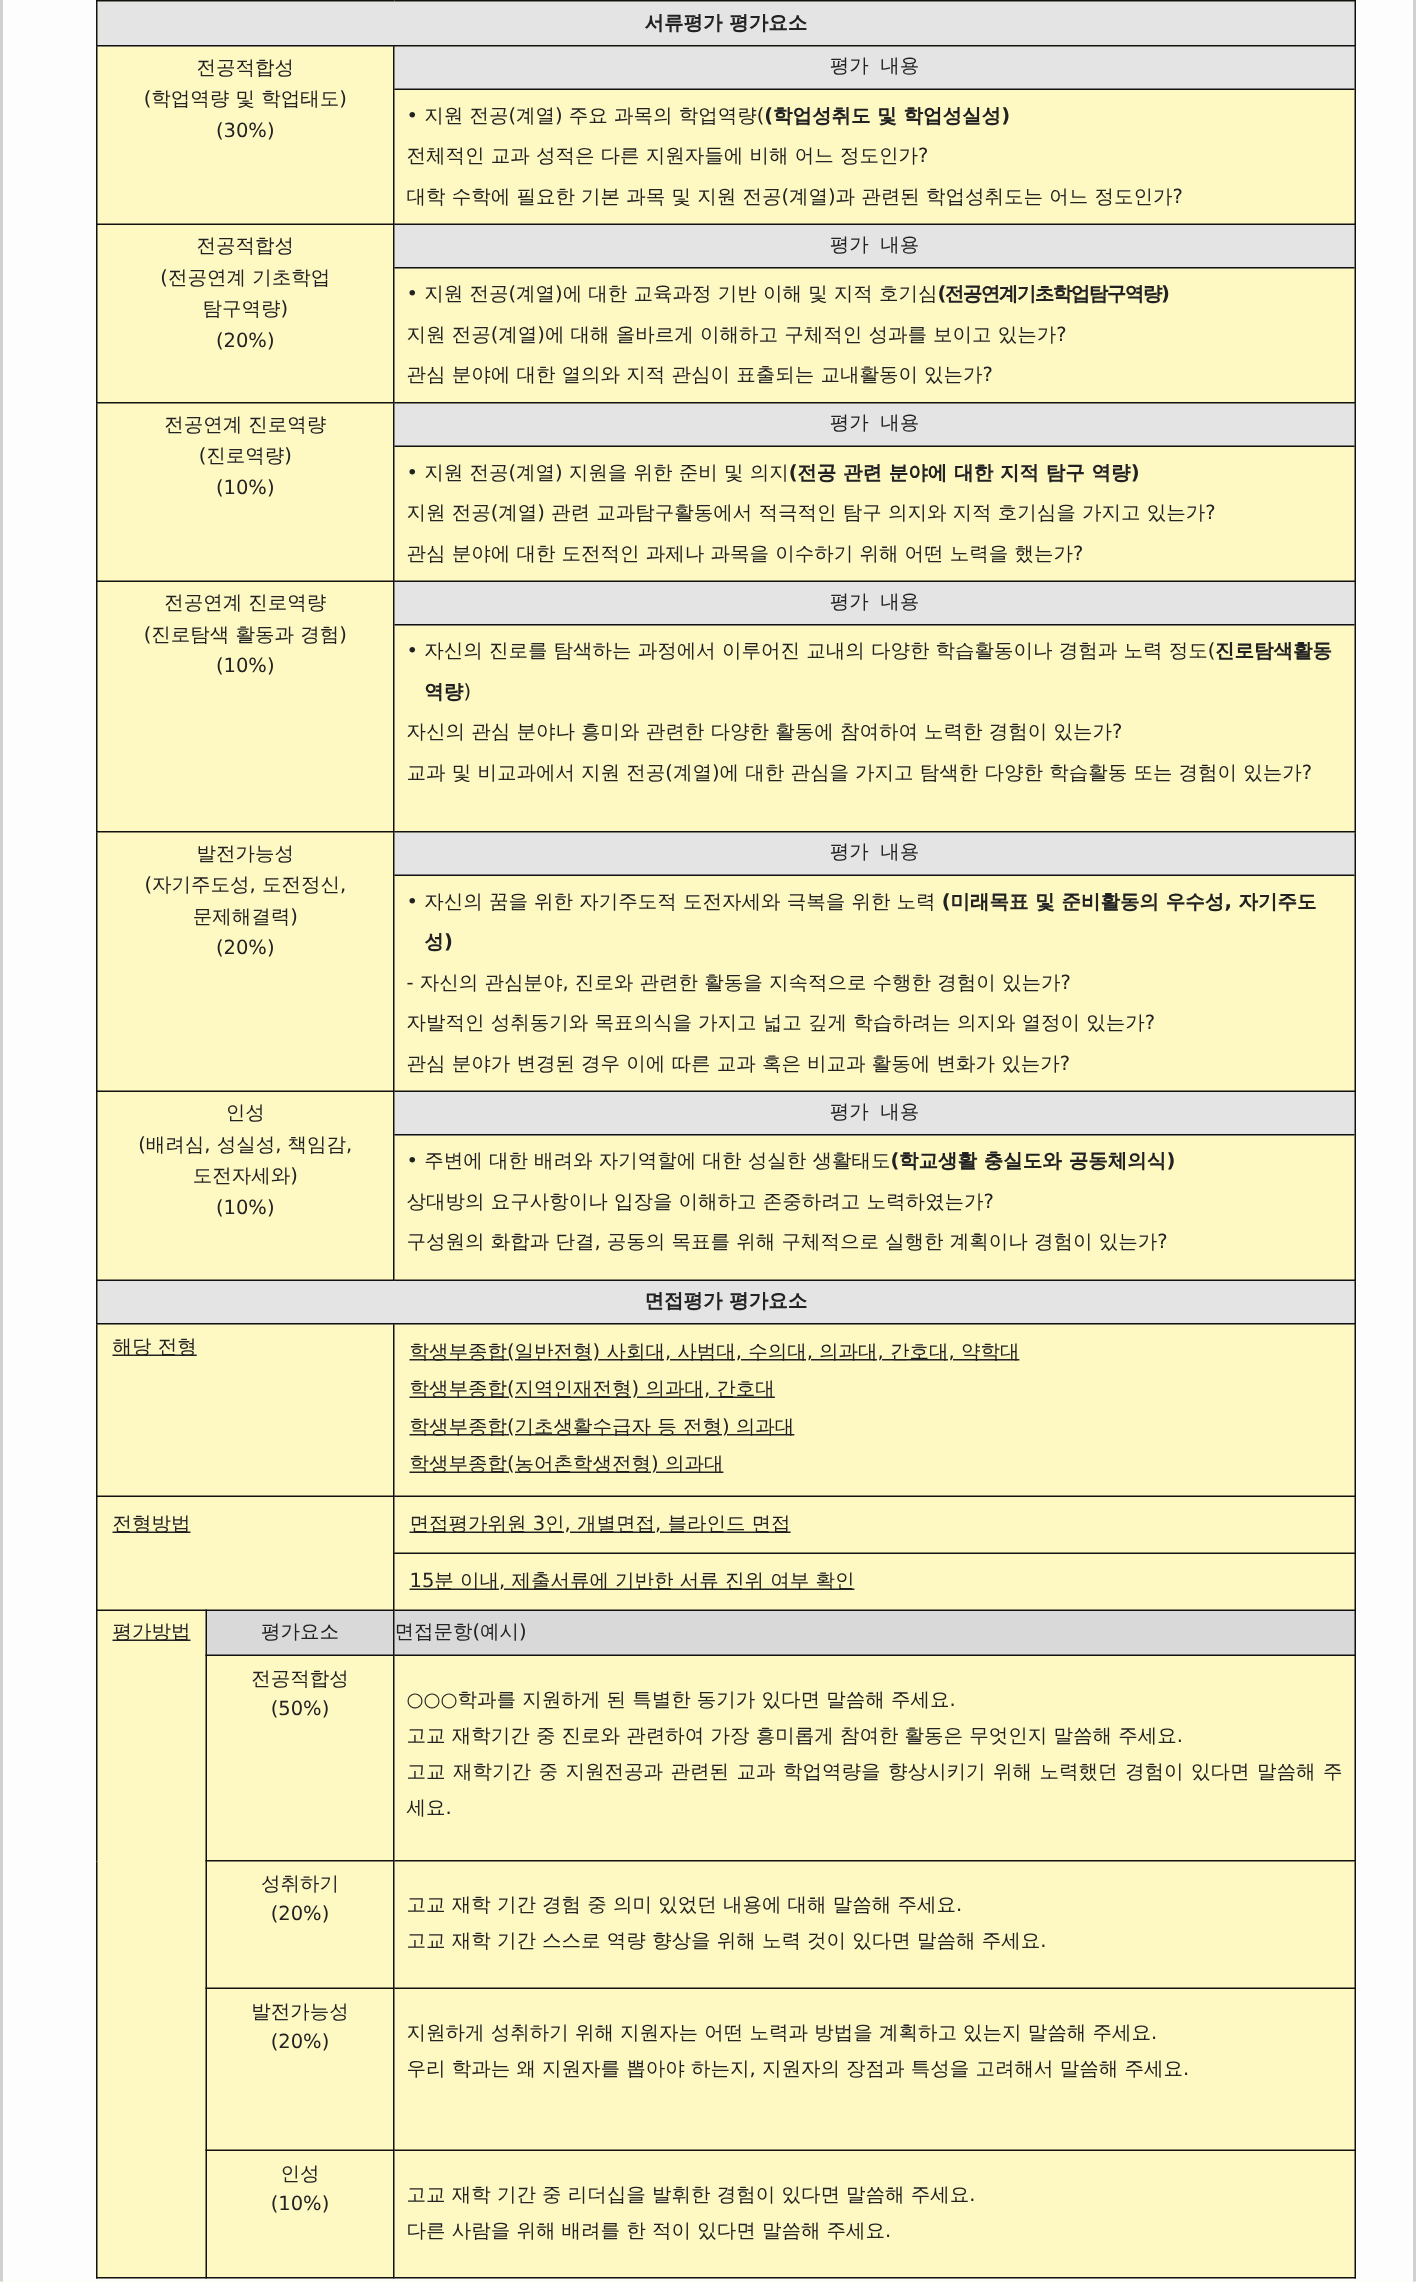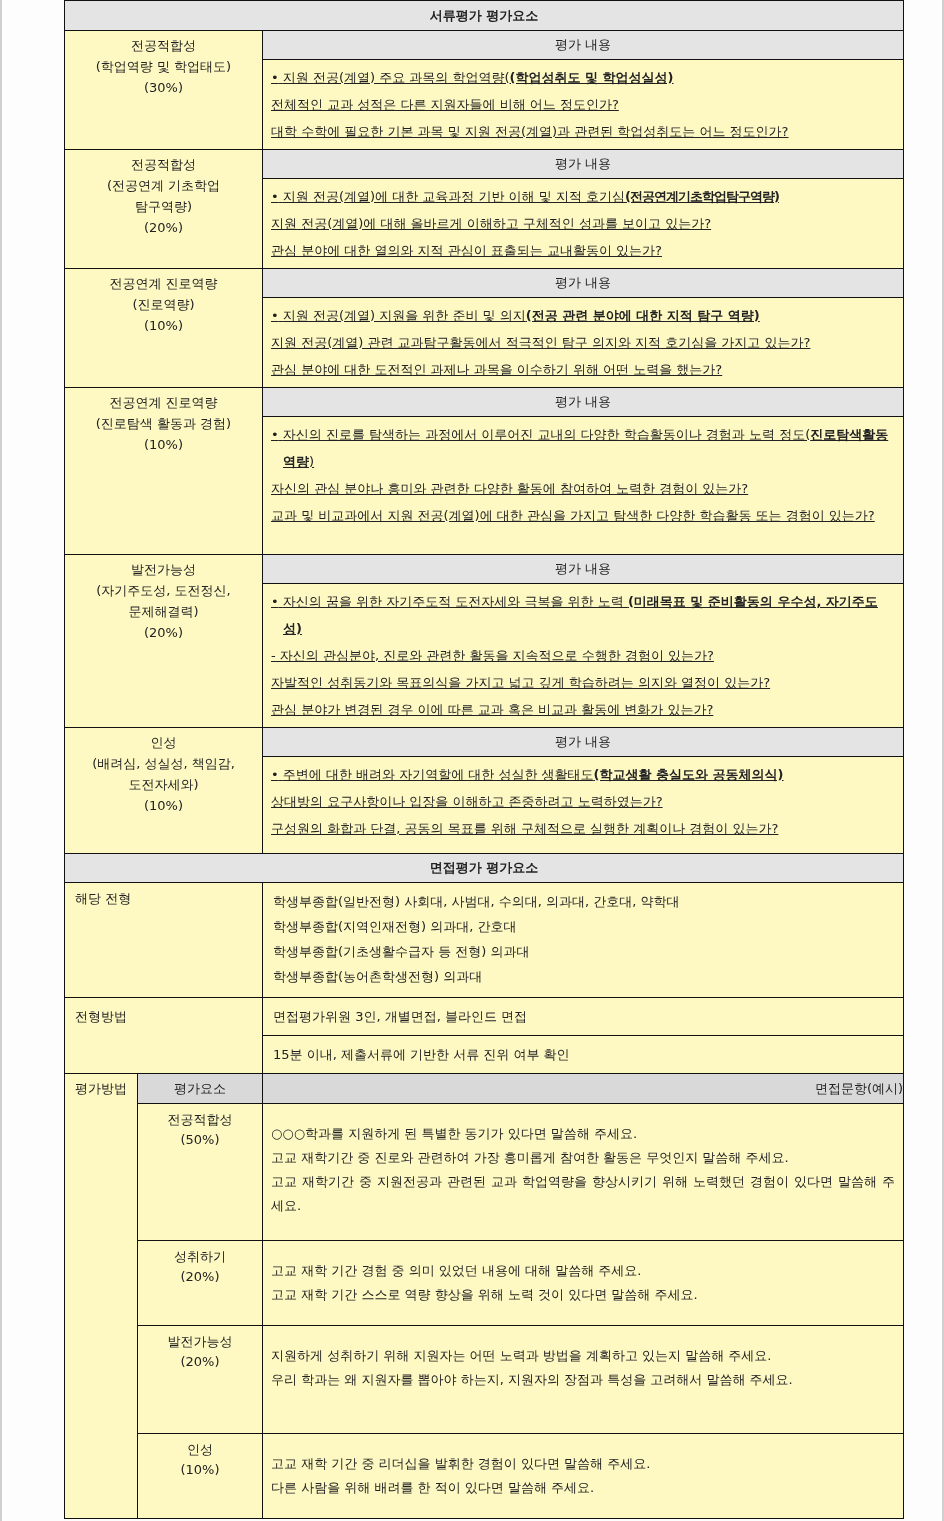--- a/index.html
+++ b/index.html
@@ -13,26 +13,26 @@
   table.eval {
     position:absolute; left:64px; top:0; width:839px;
     border-collapse:collapse; table-layout:fixed; background:#fef9c3;
   }
   table.eval td { border:1.5px solid #111; padding:0; vertical-align:top; line-height:20px; }
   .shade { background:#e4e4e4; }
   .shade2 { background:#d9d9d9; }
   .section-title { text-align:center; font-weight:bold; height:28px; vertical-align:middle !important; }
   .crit { text-align:center; padding-top:4px !important; }
   .crit div { line-height:21px; }
-  .sub-head { text-align:center; height:28px; vertical-align:middle !important; border-bottom:1.5px solid #111; }
-  .content { padding:4px 8px 4px 8px !important;text-decoration:underline; }
+  .sub-head { text-align:center; height:28px; vertical-align:middle !important; border-bottom:1.5px solid #111;font-family:Liberation Mono, monospace; }
+  .content { padding:4px 8px 4px 8px !important; }
   .content p { margin:0; line-height:27px; }
   .content p.bullet { padding-left:12px; text-indent:-12px; }
   b { font-weight:bold; }
-  .lbl { padding:6px 10px !important; }
+  .lbl { padding:6px 10px !important;text-decoration:underline; }
   .lines p { margin:0; line-height:25px; }
   .thin-top { border-top:1px solid #555 !important; }
   .q-content { padding:18px 8px !important; }
   .q-content p { margin:0; line-height:24px; text-align:justify; }
   .q-crit { text-align:center; padding-top:6px !important; line-height:23px; }
 </style>
 </head>
 <body>
 
 <div class="page-edge-left"></div>
@@ -168,21 +168,21 @@
     <td colspan="2" rowspan="2" class="lbl" style="padding-top:9px !important">전형방법</td>
     <td class="lbl" style="vertical-align:middle">면접평가위원 3인, 개별면접, 블라인드 면접</td>
   </tr>
   <tr style="height:38px">
     <td class="lbl thin-top" style="vertical-align:middle">15분 이내, 제출서류에 기반한 서류 진위 여부 확인</td>
   </tr>
 
   <tr style="height:30px">
     <td rowspan="5" class="lbl" style="padding-top:5px !important">평가방법</td>
     <td class="shade2" style="text-align:center;vertical-align:middle">평가요소</td>
-    <td class="shade2" style="text-align:right;vertical-align:middle">면접문항(예시)</td>
+    <td class="shade2" style="text-align:left;vertical-align:middle">면접문항(예시)</td>
   </tr>
 
   <tr style="height:137px">
     <td class="q-crit">
       <div>전공적합성</div>
       <div>(50%)</div>
     </td>
     <td class="q-content">
       <p>○○○학과를 지원하게 된 특별한 동기가 있다면 말씀해 주세요.</p>
       <p>고교 재학기간 중 진로와 관련하여 가장 흥미롭게 참여한 활동은 무엇인지 말씀해 주세요.</p>

